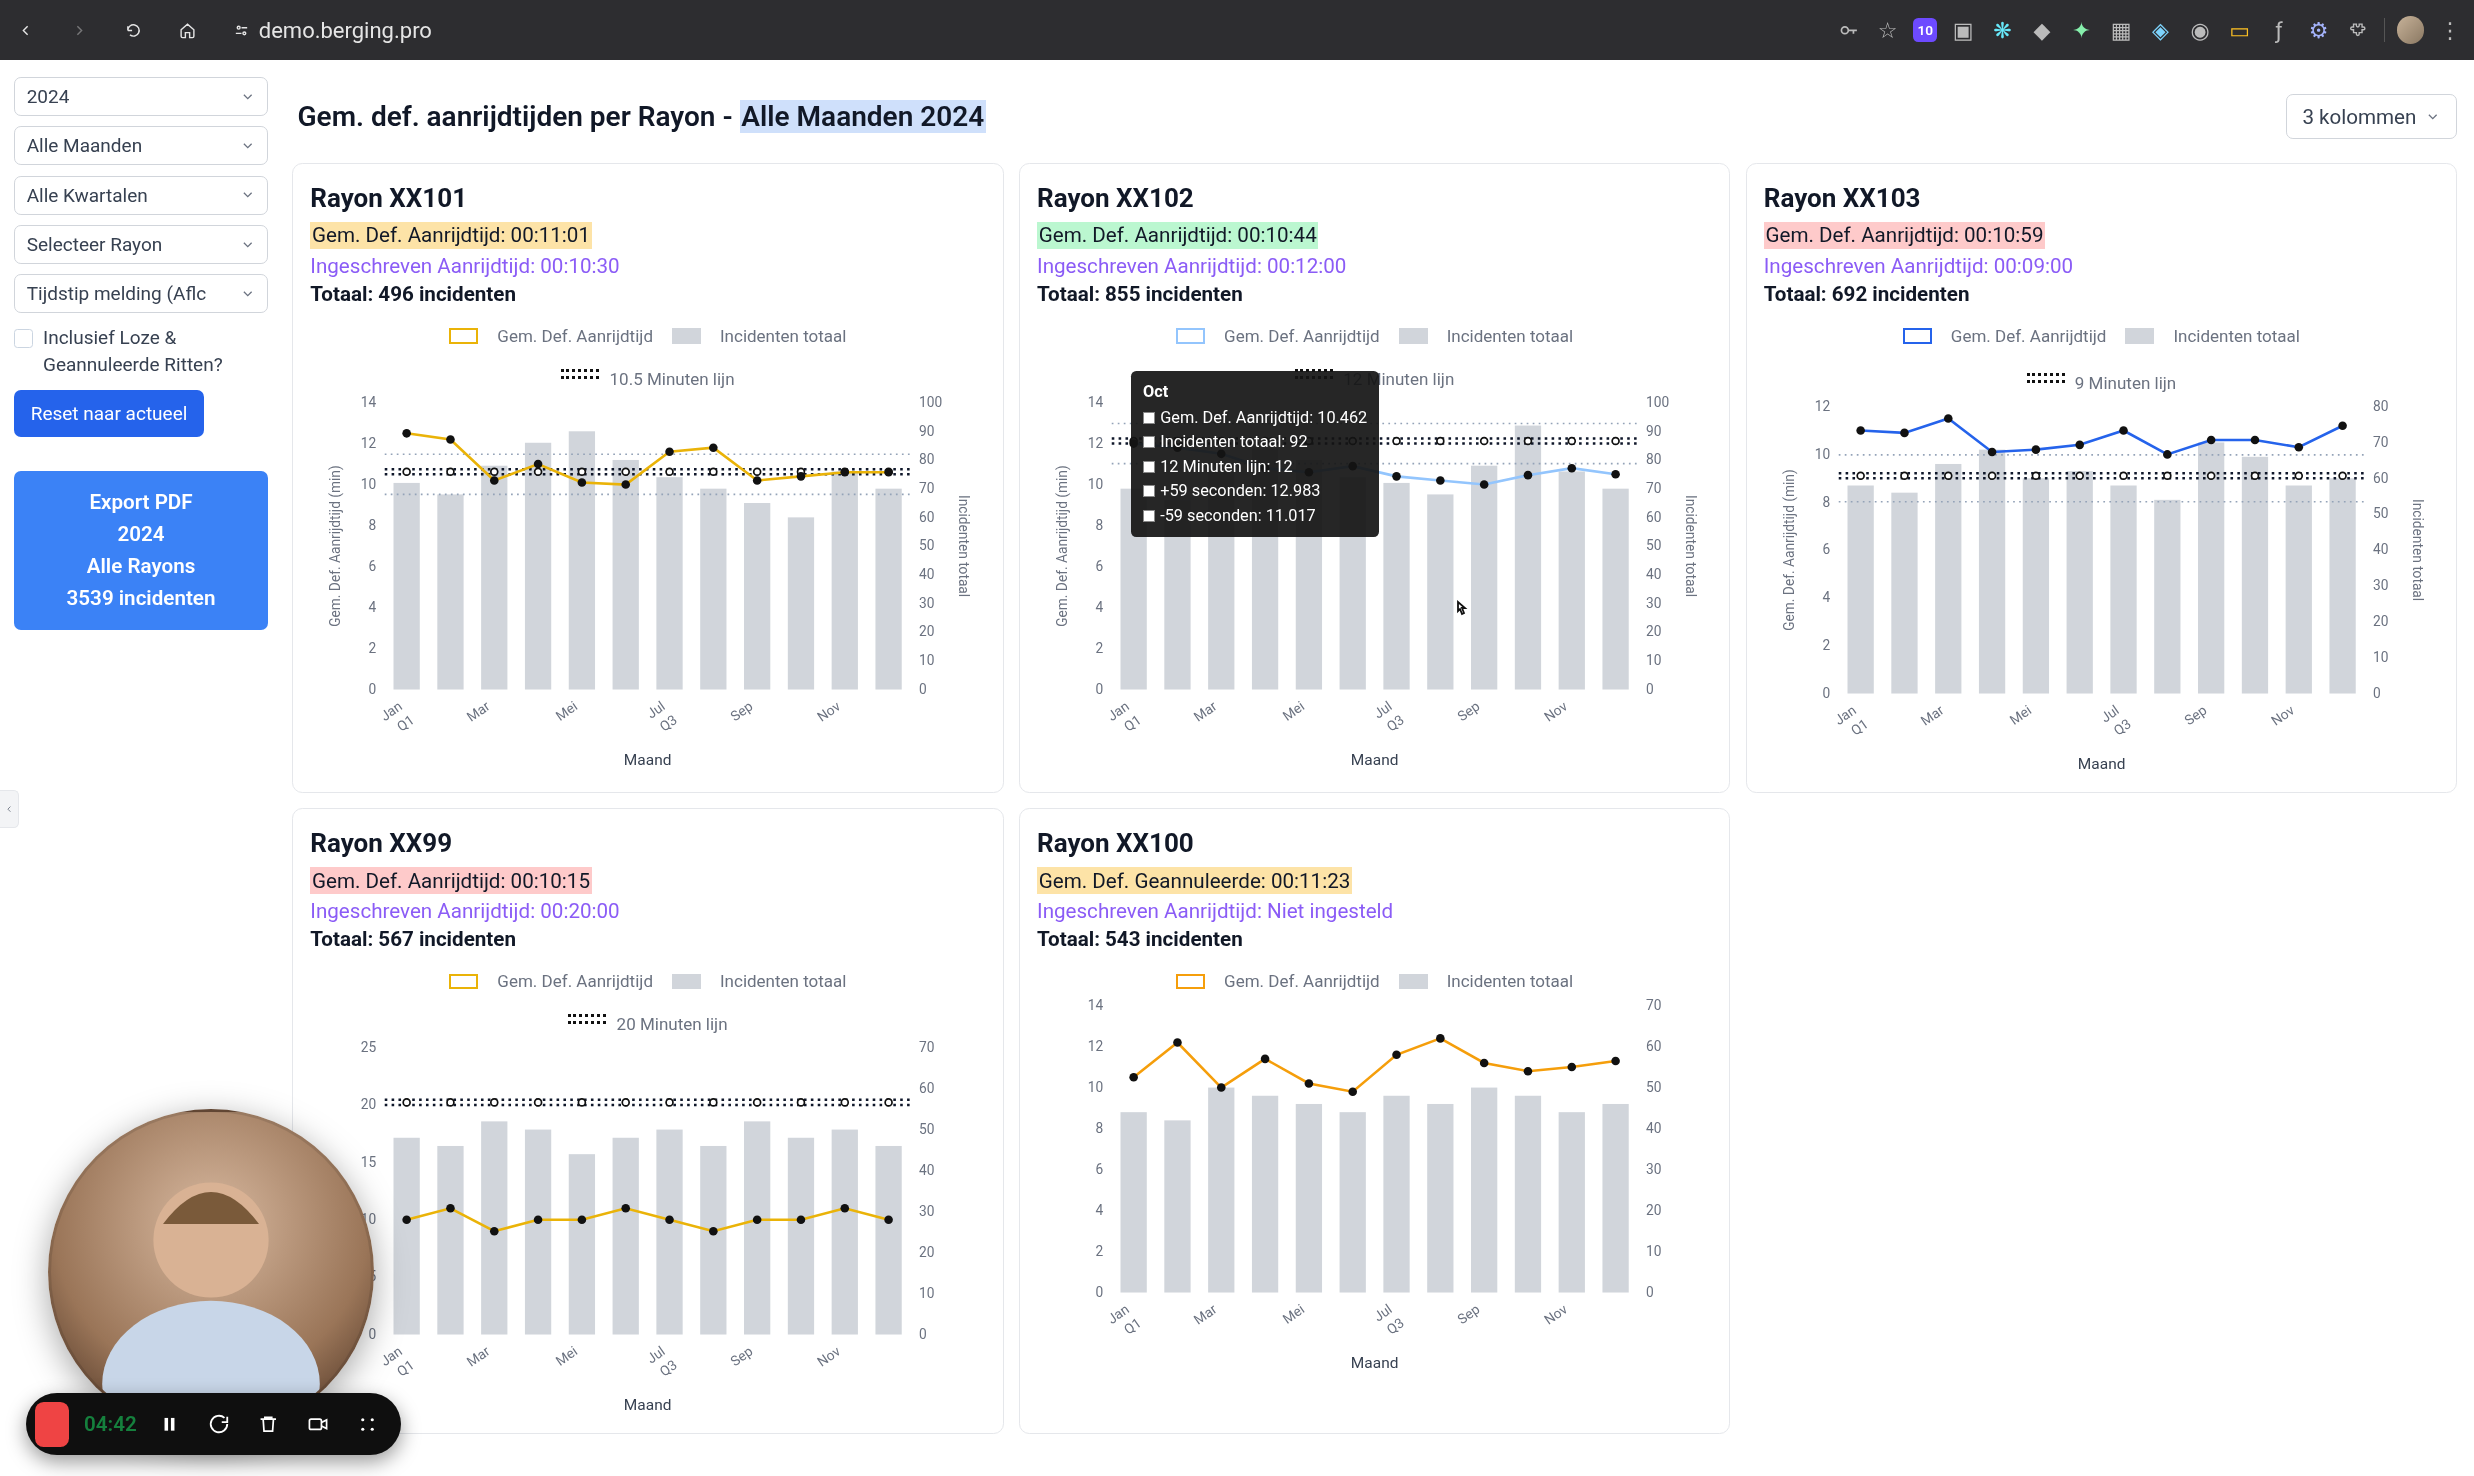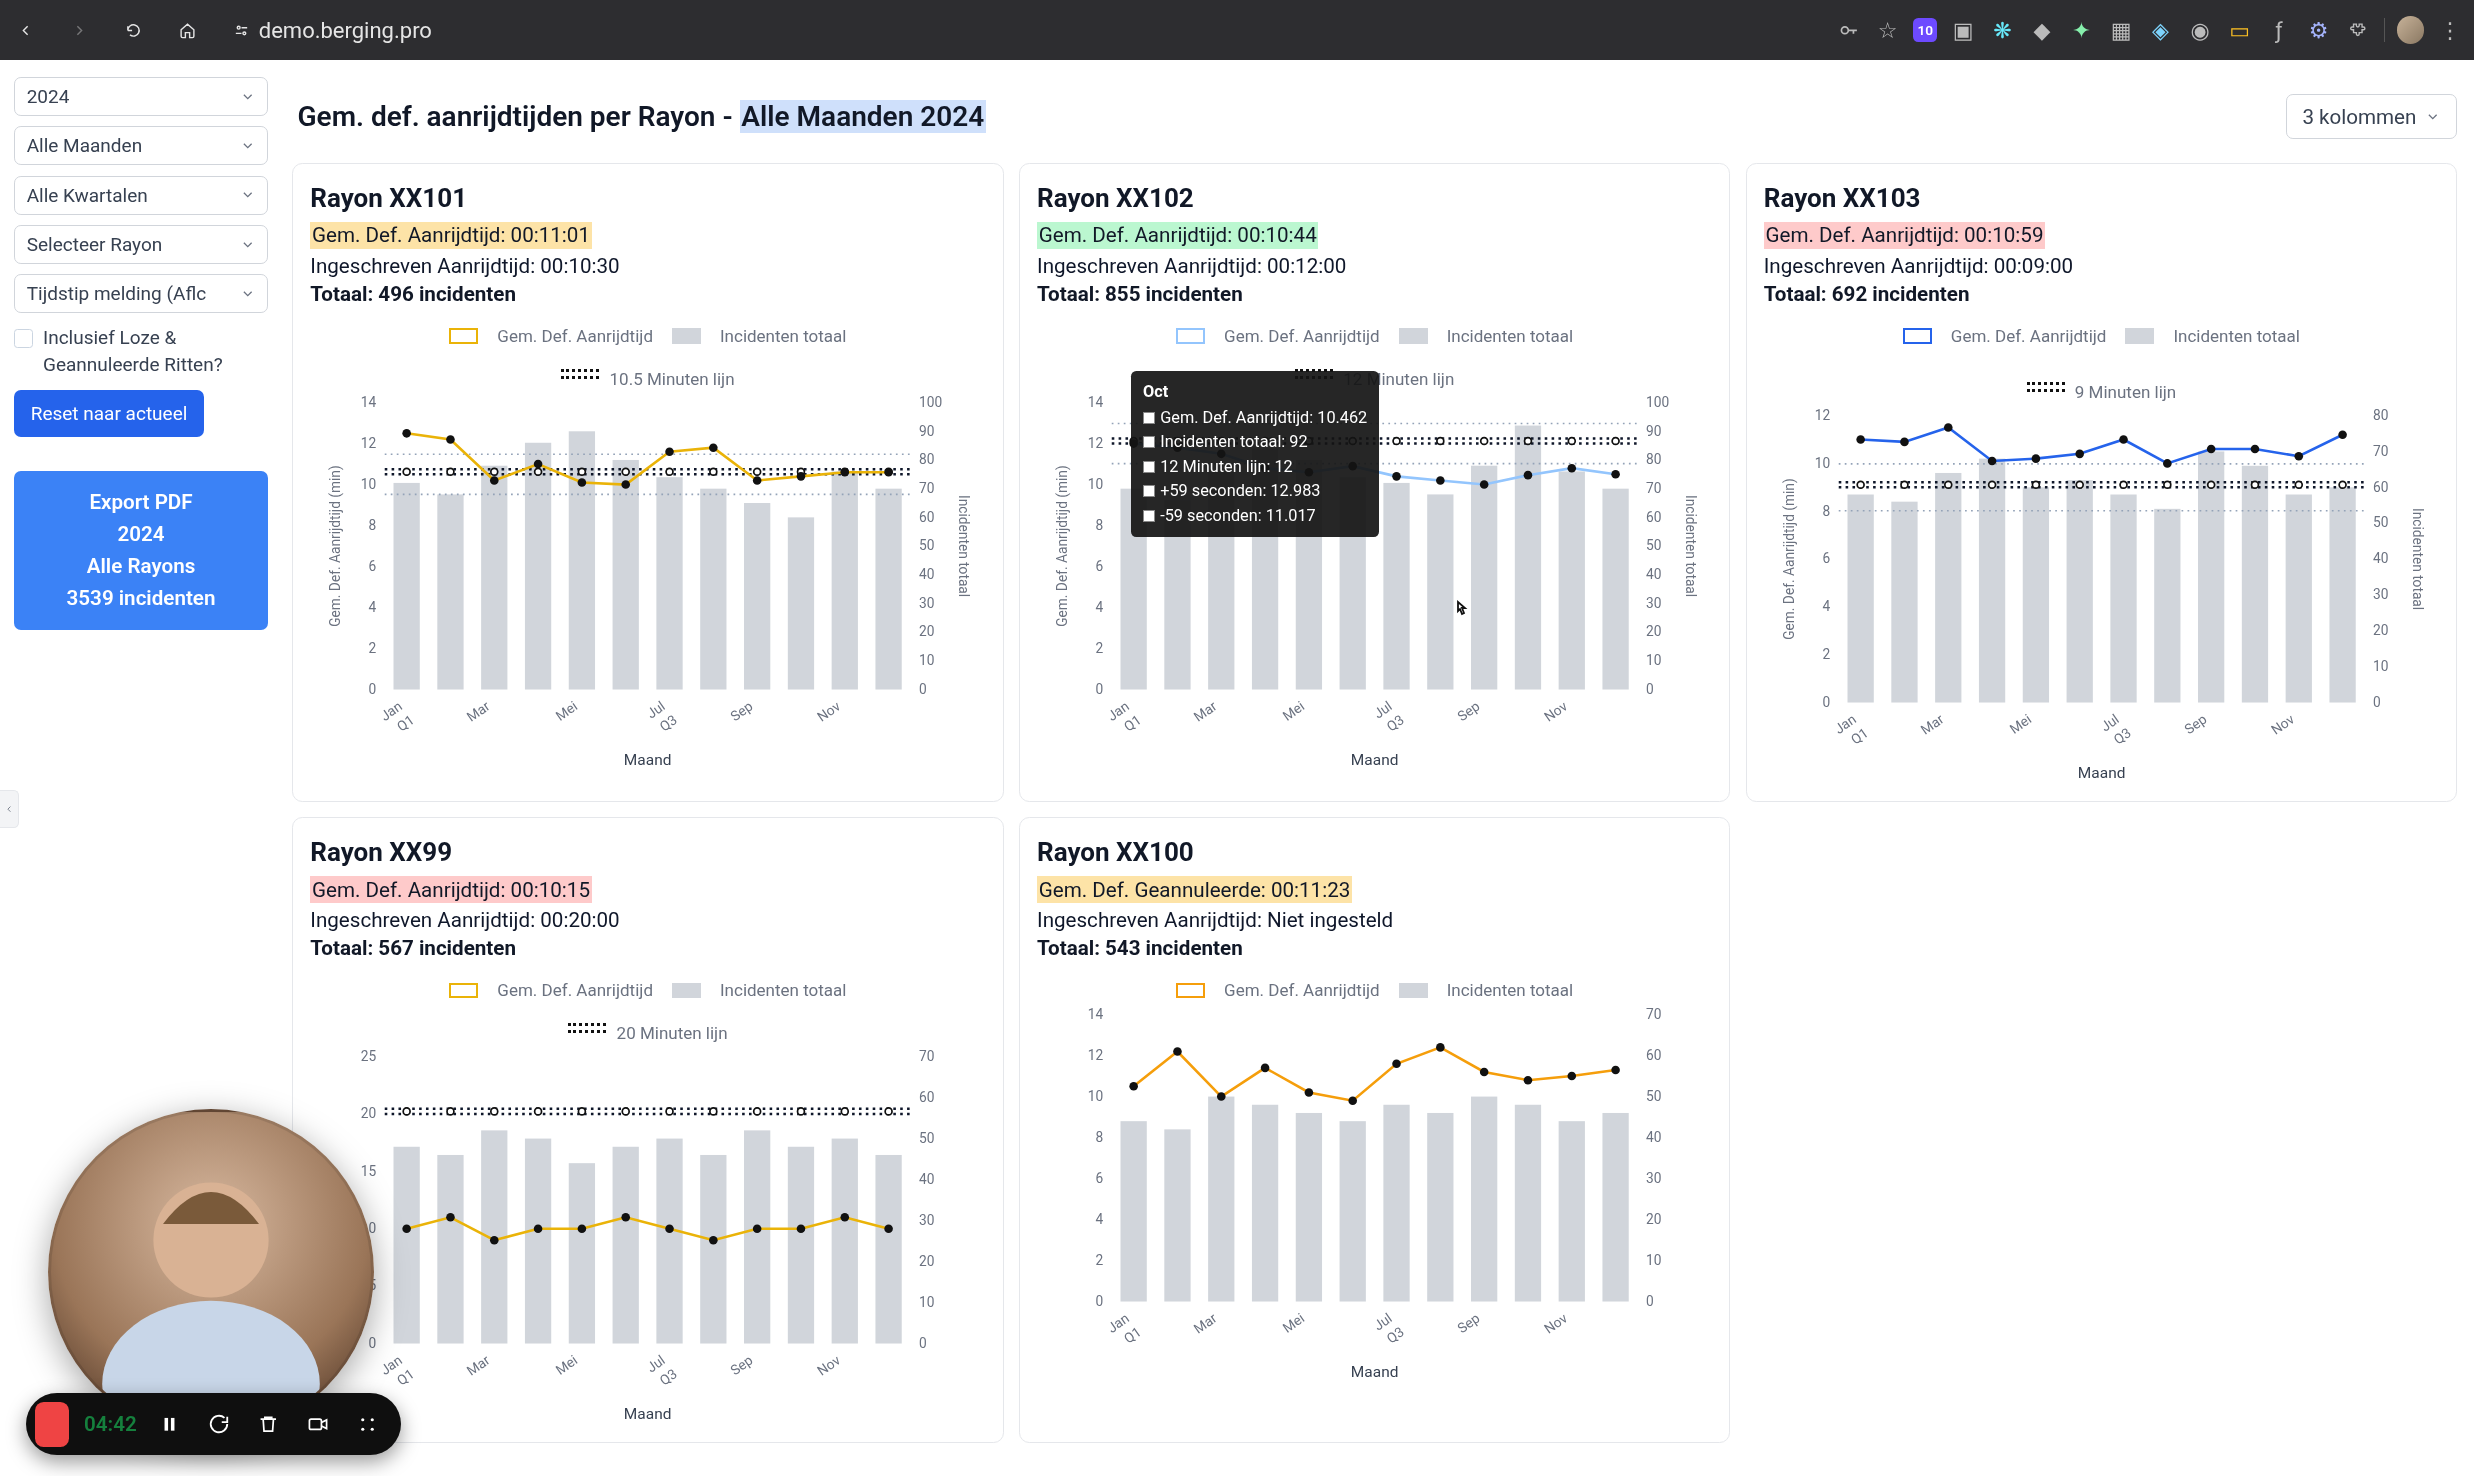--- a/index.html
+++ b/index.html
@@ -23,21 +23,21 @@
 .collapse-tab{position:absolute;left:0;top:790px;width:19px;height:38px;background:#f3f4f6;border:0.9px solid #e5e7eb;border-left:none;border-radius:0 5.2px 5.2px 0;display:flex;align-items:center;justify-content:center}
 .main{padding:17px 17px 34px 10.3px}
 .page-head{display:flex;justify-content:space-between;align-items:center;margin:17px 0 24px 5.2px}
 .page-title{font-size:28px;font-weight:600;color:#111827}
 .title-hl{background:#cfe0fb;padding:0 1.7px}
 .columns-select{height:45px;border:0.9px solid #d1d5db;border-radius:6.9px;display:flex;align-items:center;gap:8.6px;padding:0 15.5px;font-size:20.6px;color:#374151;cursor:pointer}
 .grid{display:grid;grid-template-columns:repeat(3,1fr);gap:15.5px}
 .card{border:0.9px solid #e5e7eb;border-radius:10.3px;padding:19px 17px 15.5px}
 .card-title{font-size:26px;font-weight:700;margin-bottom:8.6px}
 .stat-hl{display:inline-block;font-size:20.6px;padding:1.7px 1.7px;margin-bottom:5.2px}
-.stat-line{font-size:20.6px;color:#0f172a;margin-bottom:3.4px}
+.stat-line{font-size:20.6px;color:#8b5cf6;margin-bottom:3.4px}
 .stat-bold{font-size:20.6px;font-weight:700;margin-top:3.4px}
 .chart-wrap{position:relative;margin-top:20.6px}
 .legend{display:flex;gap:19px;justify-content:center;align-items:center;font-size:17px;color:#6b7280;flex-wrap:wrap;margin-bottom:5.2px}
 .legend-sw{width:29px;height:15.5px;border:2.6px solid;background:transparent;display:inline-block}
 .legend-bar{width:29px;height:15.5px;background:#d1d5db;display:inline-block}
 .legend-dash{width:38px;height:10.3px;border-top:3.4px dotted #111;border-bottom:3.4px dotted #111;display:inline-block}
 .chart{width:100%;height:378px}
 .chart svg{width:100%;height:100%}
 .tooltip{position:absolute;background:rgba(20,20,20,.92);color:#fff;border-radius:5.2px;padding:8.6px 12px;font-size:16.3px;line-height:1.5;pointer-events:none}
 .tooltip-title{font-weight:700;margin-bottom:1.7px}
@@ -373,21 +373,21 @@
     <div class="card-title">Rayon XX103</div>
     <div class="stat-hl" style="background:#fecaca">Gem. Def. Aanrijdtijd: 00:10:59</div>
     <div class="stat-line">Ingeschreven Aanrijdtijd: 00:09:00</div>
     <div class="stat-bold">Totaal: 692 incidenten</div>
     <div class="chart-wrap">
       <div class="legend">
         <span class="legend-sw" style="border-color:#2563eb"></span>
               <span>Gem. Def. Aanrijdtijd</span>
         <span class="legend-bar"></span>
               <span>Incidenten totaal</span>
-        <div style="width:100%;display:flex;justify-content:center;gap:10.3px;margin-top:17px">
+        <div style="width:100%;display:flex;justify-content:center;gap:10.3px;margin-top:8px">
                 <span class="legend-dash"></span>
                 <span>9 Minuten lijn</span>
               </div>
       </div>
       <div class="chart"><svg viewBox="0 0 760 440">
                 <rect x="84.2" y="101.85" width="30.599999999999998" height="242.15" fill="#d1d5db"></rect>
                 <rect x="135.2" y="110.20000000000002" width="30.599999999999998" height="233.79999999999998" fill="#d1d5db"></rect>
                 <rect x="186.2" y="76.80000000000001" width="30.599999999999998" height="267.2" fill="#d1d5db"></rect>
                 <rect x="237.2" y="60.10000000000002" width="30.599999999999998" height="283.9" fill="#d1d5db"></rect>
                 <rect x="288.2" y="93.5" width="30.599999999999998" height="250.5" fill="#d1d5db"></rect>

